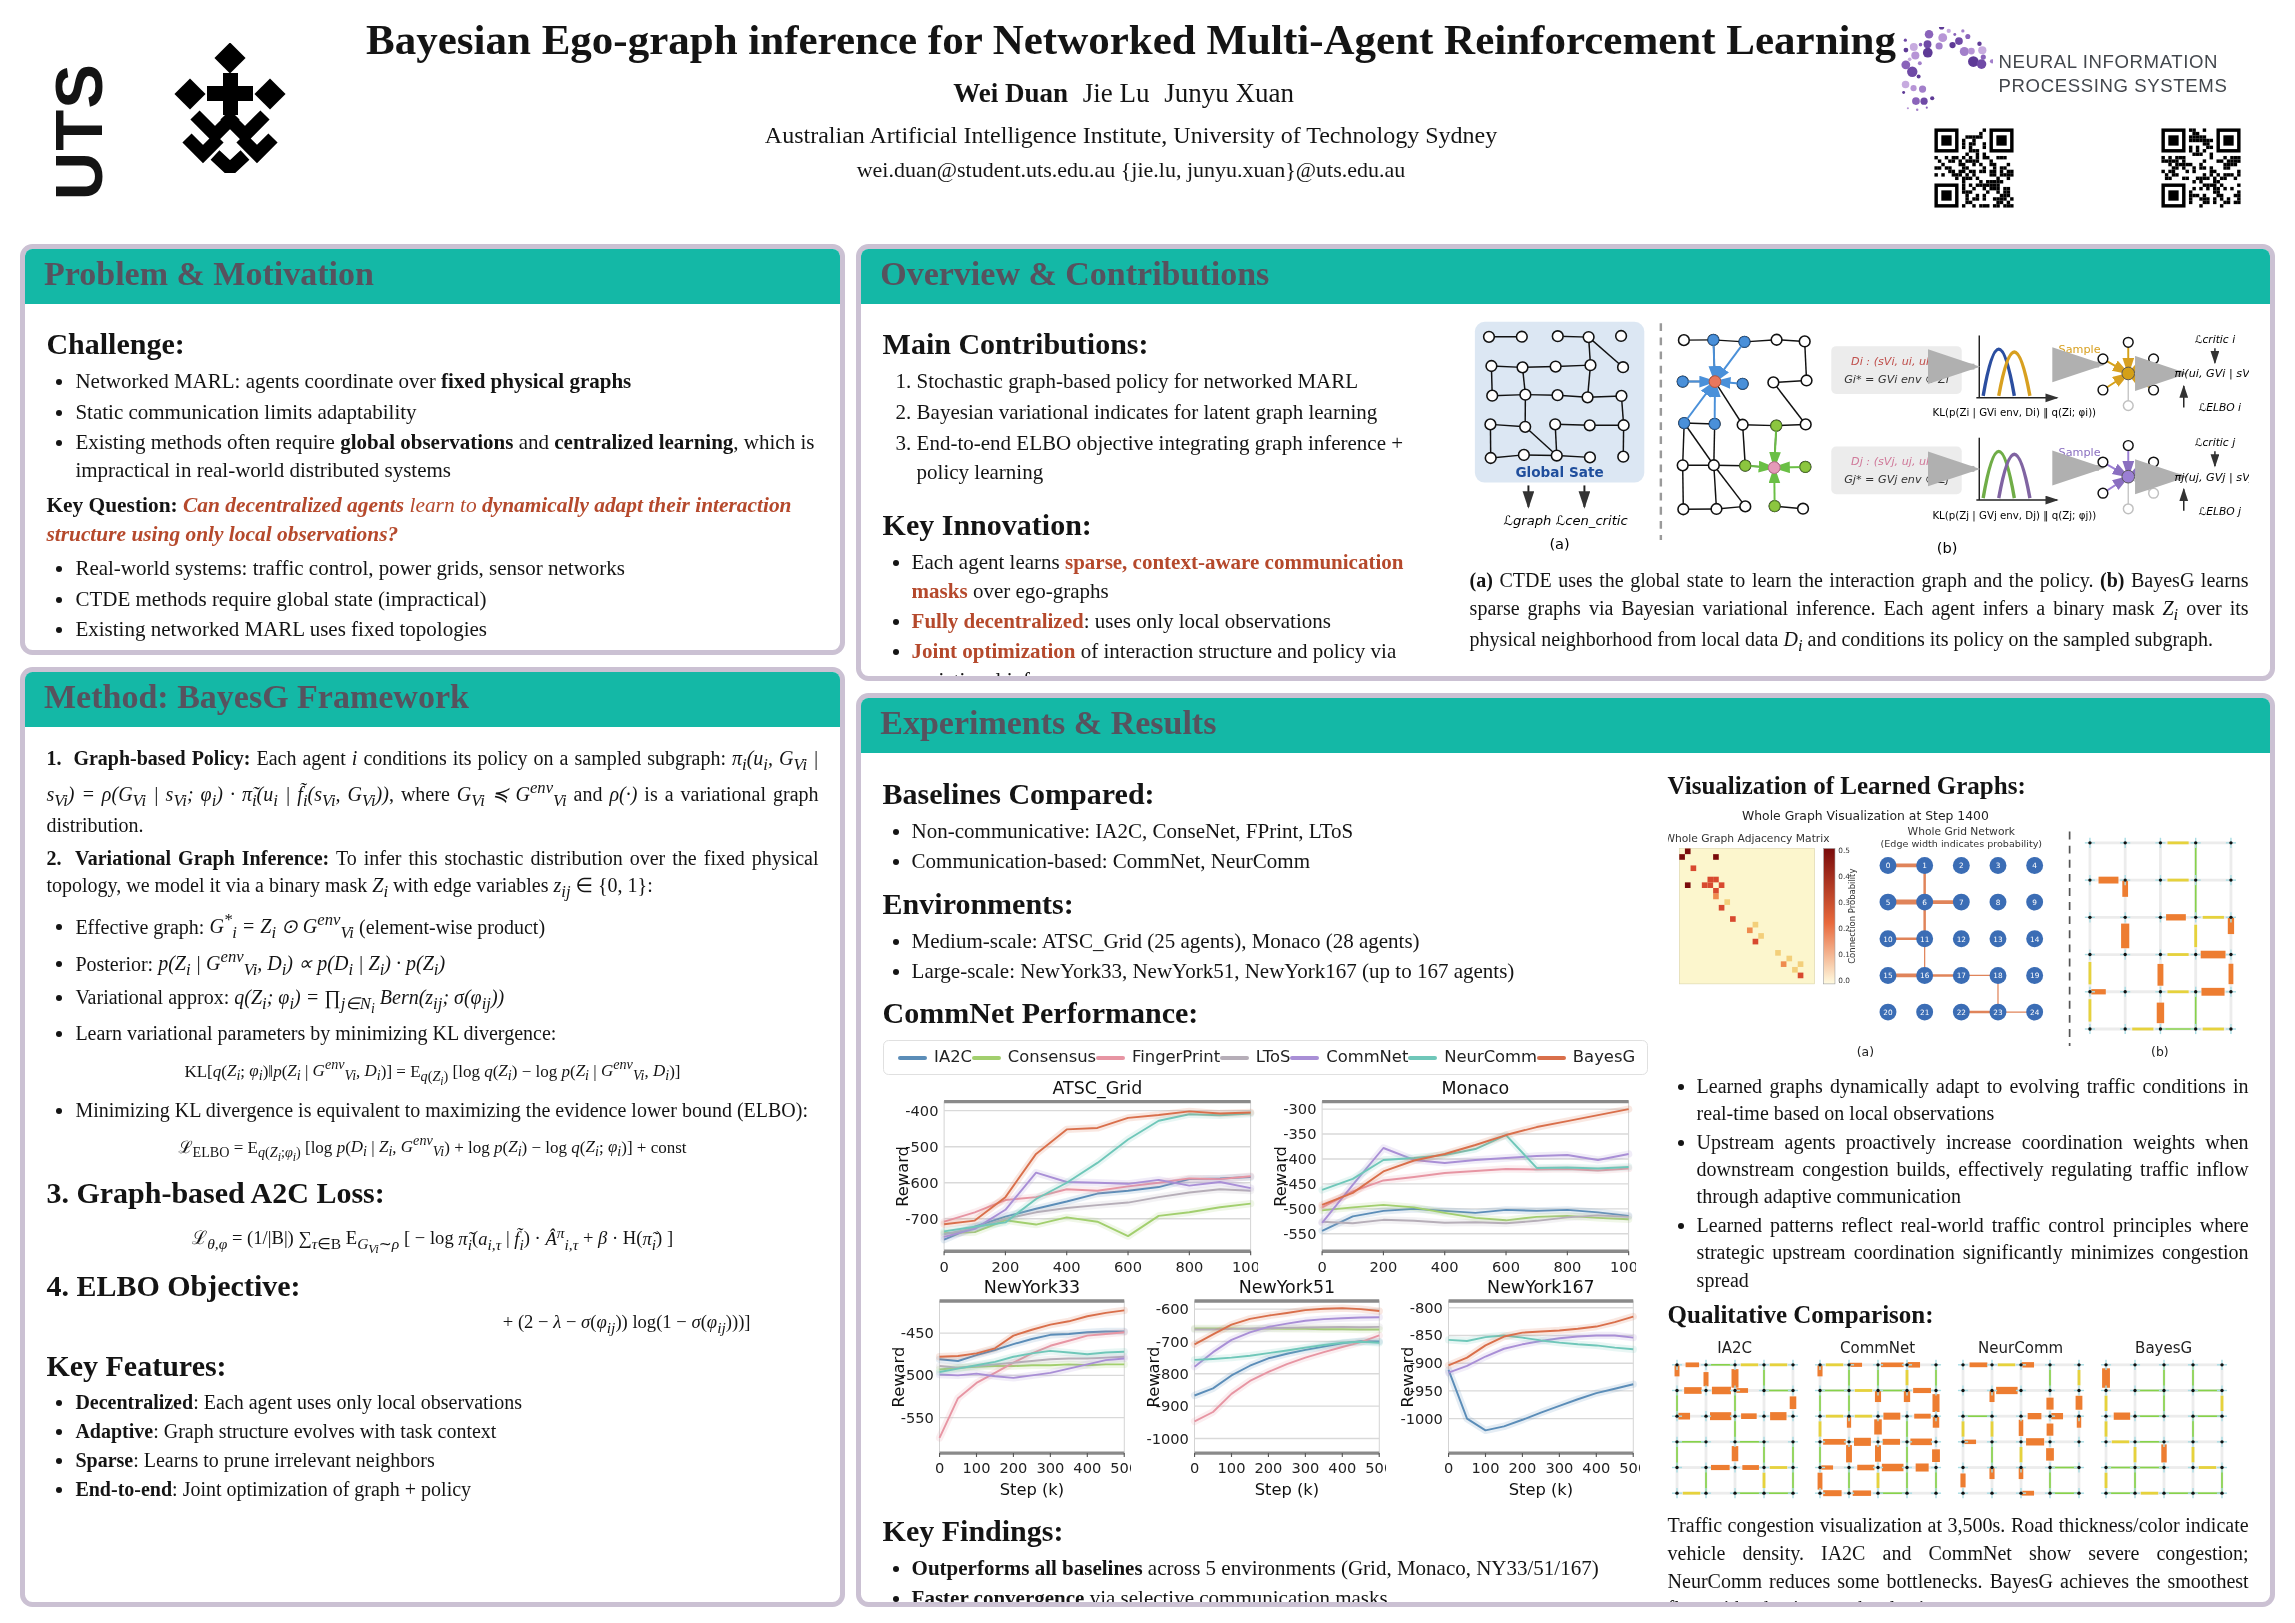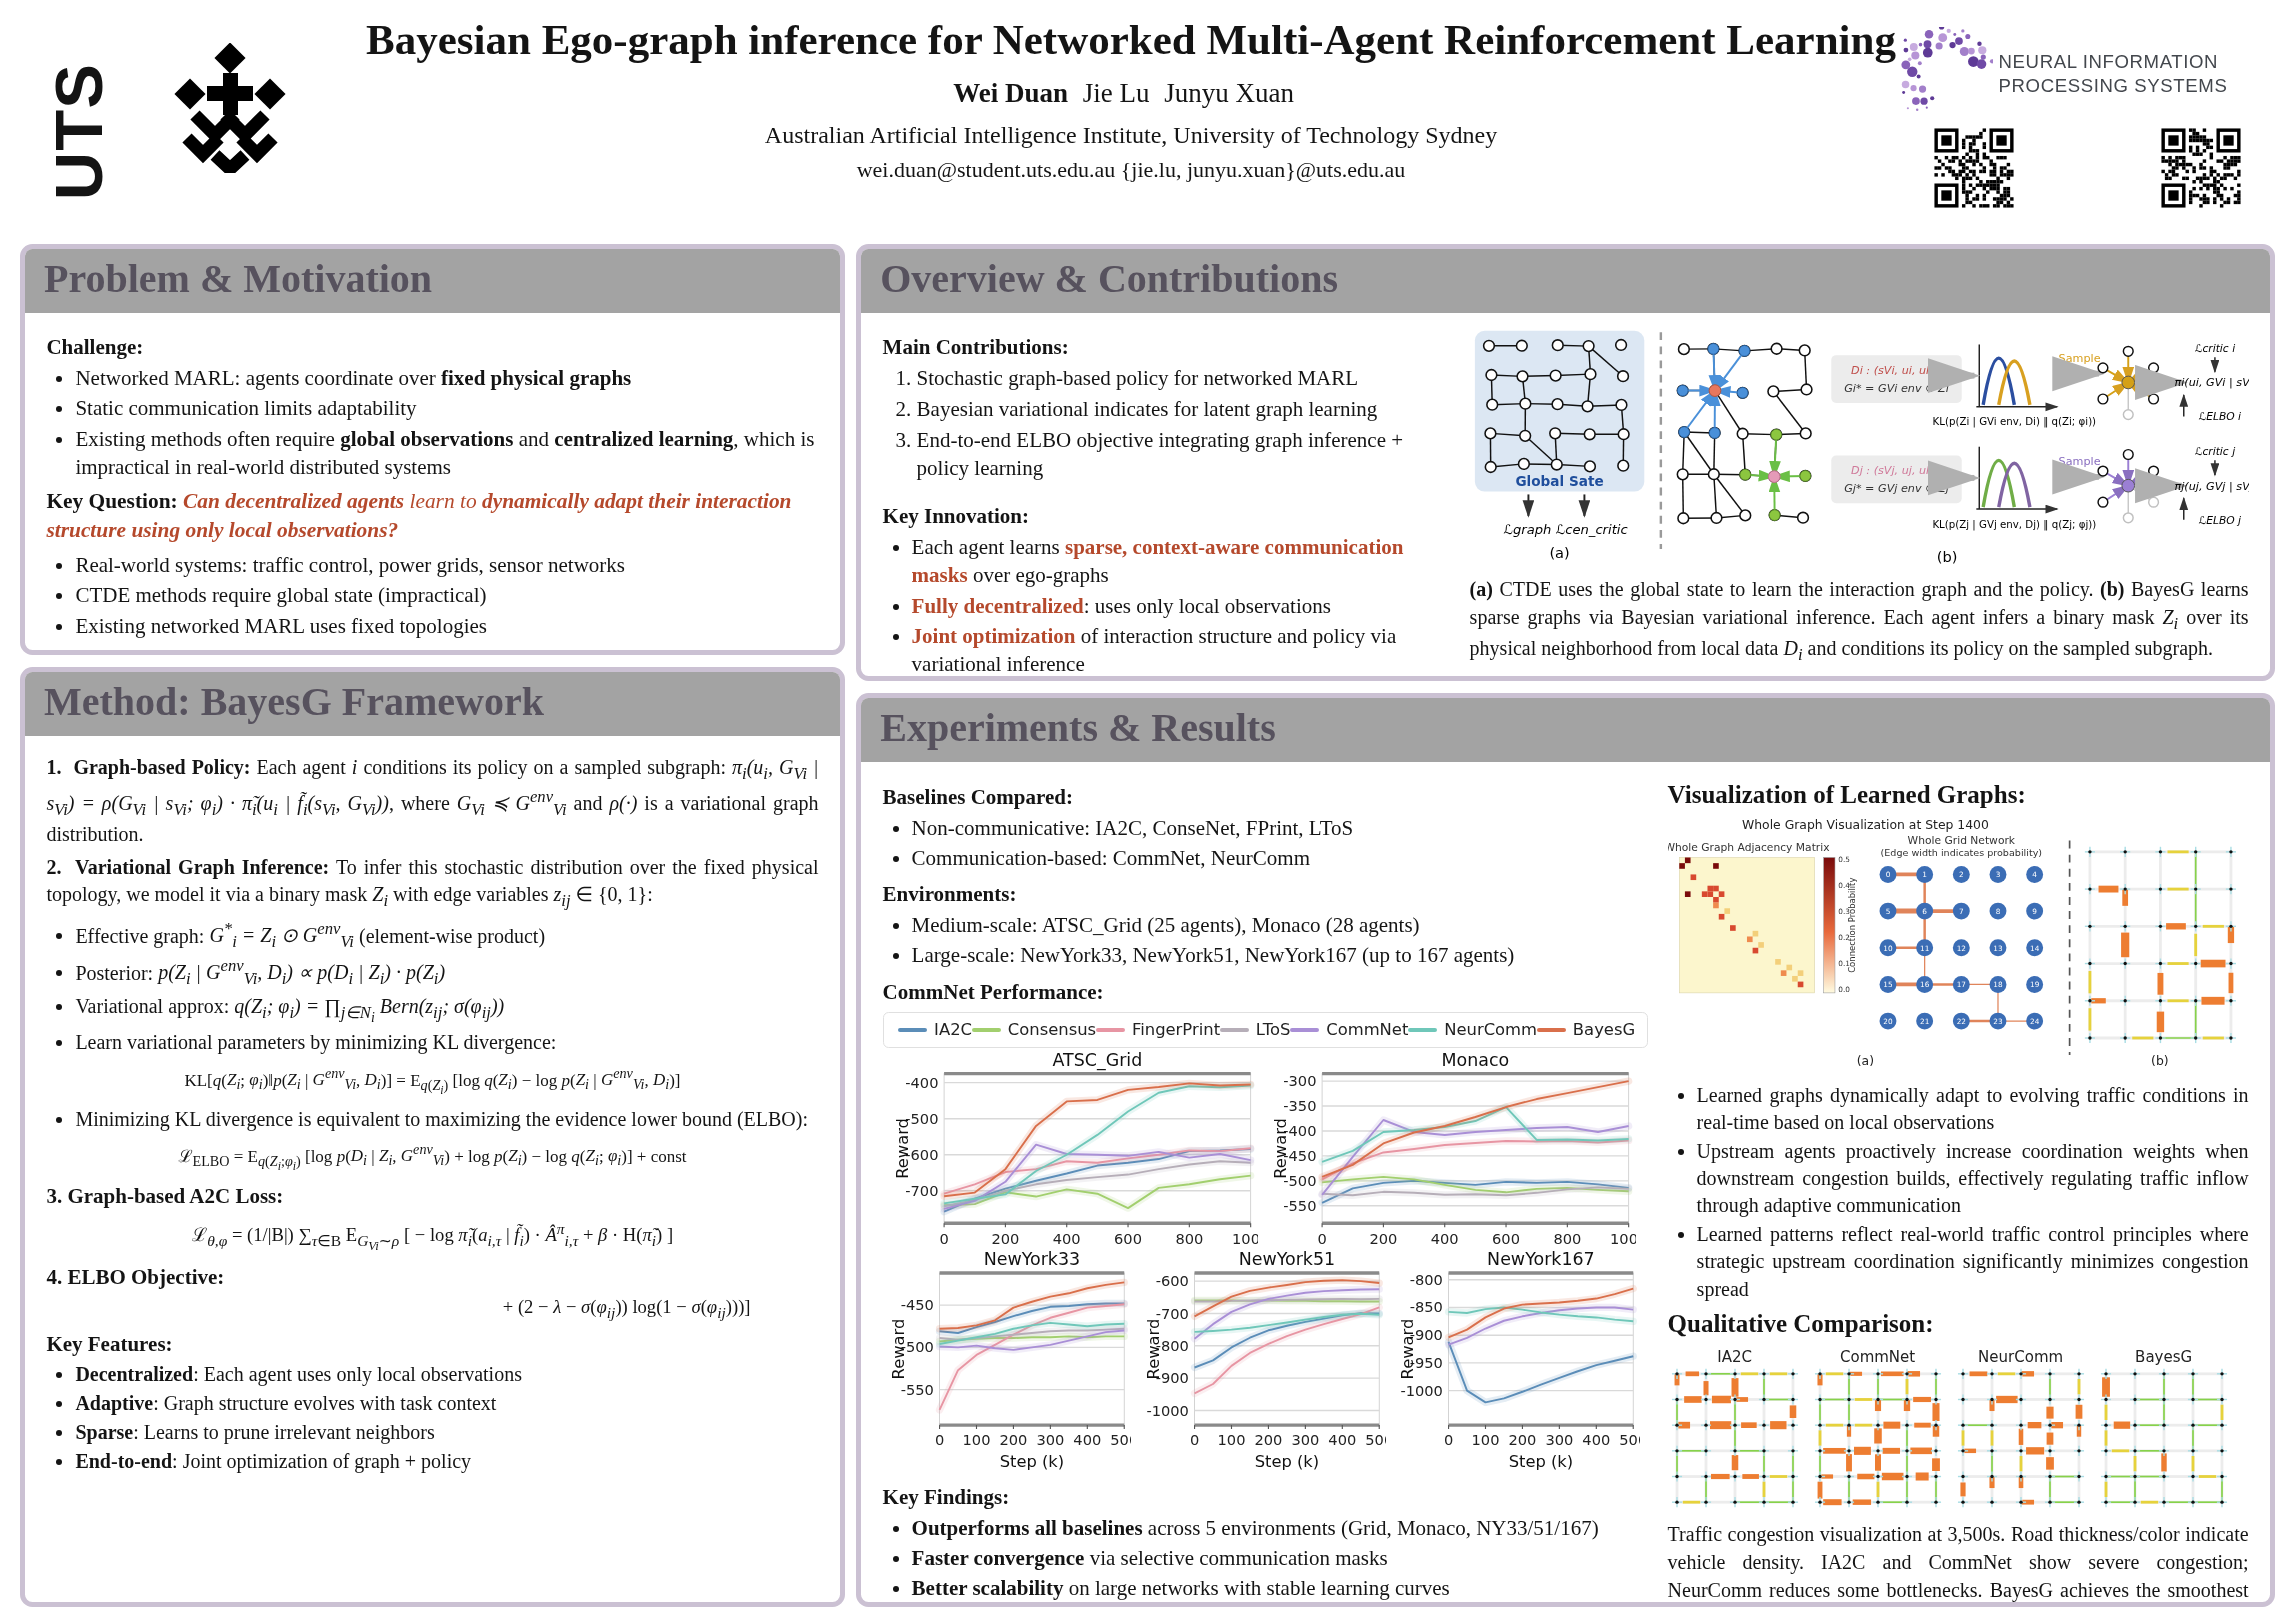--- a/index.html
+++ b/index.html
@@ -22,24 +22,24 @@
   .head-right { position:absolute; right:34px; top:27px; width:361px; }
   .neurips { display:flex; align-items:center; gap:5.6px; }
   .neurips-text { font-family:"Liberation Sans", sans-serif; font-size:18.6px; color:#43474d; letter-spacing:0.6px; line-height:1.25; }
   .qrs { display:flex; justify-content:space-between; padding:4.5px 17px 0 31px; }
 
   
   .cols { position:absolute; top:244px; left:20px; right:20px; bottom:16px; display:flex; gap:11.3px; }
   .col-left  { width:855px; display:flex; flex-direction:column; gap:12.4px; }
   .col-right { flex:1; display:flex; flex-direction:column; gap:12.4px; }
   .panel { border:5px solid #cbc1d3; border-radius:12.4px; background:#fff; display:flex; flex-direction:column; overflow:hidden; }
-  .panel-header { background:#a3a3a3; color:#57525e; font-weight:bold; font-size:40px; padding:5.6px 19px 11.3px 19px; }
+  .panel-header { background:#14b8a6; color:#57525e; font-weight:bold; font-size:34px; padding:5.6px 19px 11.3px 19px; }
   .panel-body { padding:12.4px 21.4px 10px 21.4px; font-size:21px; line-height:1.36; flex:1; }
 
-  .blk  { font-weight:bold; font-size:21px; margin:8px 0 2.3px 0; }
+  .blk  { font-weight:bold; font-size:30px; margin:8px 0 2.3px 0; }
   ul.b  { margin:1.1px 0 4.5px 0; padding-left:29px; }
   ul.b li { margin:1.7px 0; }
   ol.n  { margin:1.1px 0 4.5px 0; padding-left:34px; }
   ol.n li { margin:2.3px 0; }
   .accent { color:#b5492c; }
   .keyq { color:#b5492c; font-style:italic; font-weight:bold; font-size:21.4px; margin:5.6px 0; }
   .keyq .lbl { color:#141414; font-style:normal; }
   .formula { text-align:center; font-size:18.6px; margin:8px 0; }
   .formula2 { text-align:right; font-size:18.6px; margin:1.1px 68px 6.8px 0; }
   .mpar { margin:5.6px 0; text-align:justify; }

